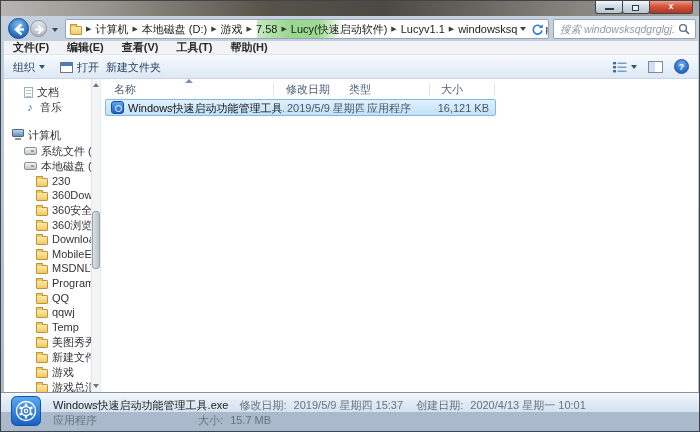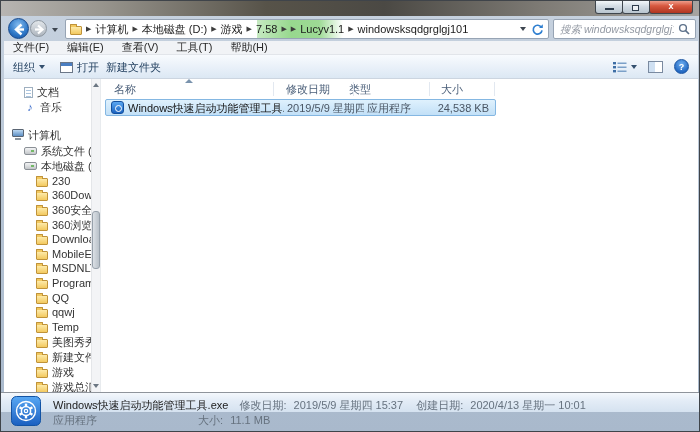--- a/index.html
+++ b/index.html
@@ -45,21 +45,21 @@
 
   .searchbox { position:absolute; left:552px; top:3px; width:143px; height:20px; background:#fff;
     border:1px solid #97a4b4; border-radius:2px; }
   .searchbox input { position:absolute; left:0; top:0; width:120px; height:18px; border:none; outline:none;
     font-size:10.5px; padding-left:6px; font-family:inherit; color:#555; background:transparent; }
   .searchbox input::placeholder { font-style:italic; color:#9298a2; opacity:1; }
   .search-ic { position:absolute; right:4px; top:3px; }
 
   
   .menubar { position:absolute; left:3px; top:40px; width:694px; height:14px; background:#f1f3f6;
-    border-bottom:1px solid #e2e5ea; display:flex; align-items:flex-end; }
+    border-bottom:1px solid #e2e5ea; display:flex; align-items:flex-end;font-weight:bold; }
   .menu-item { font-size:11px; color:#2a2a2a; padding:0 9px; line-height:13px; }
 
   
   .toolbar { position:absolute; left:3px; top:54px; width:694px; height:24px;
     background:linear-gradient(#f8fbfe,#eaf1f9 50%,#dce8f4); border-bottom:1px solid #ccd5e0; }
   .tb-btn { position:absolute; top:3px; height:18px; display:flex; align-items:center; gap:4px;
     font-size:11px; color:#1e3c5c; padding:0 4px; border-radius:2px; }
   .tb-chevron { width:0; height:0; border-left:3.5px solid transparent; border-right:3.5px solid transparent; border-top:4px solid #33506e; }
   .ic-open { width:13px; height:11px; border:1px solid #6b7788; background:#fff; position:relative; }
   .ic-open::before { content:""; position:absolute; left:0; top:0; right:0; height:3px; background:#4a7ec2; }
@@ -167,20 +167,21 @@
         <span class="ic ic-folder" style="margin-right:2px"></span>
         <span class="crumb-sep">▶</span>
         <span class="crumb">计算机</span>
         <span class="crumb-sep">▶</span>
         <span class="crumb">本地磁盘 (D:)</span>
         <span class="crumb-sep">▶</span>
         <span class="crumb">游戏</span>
         <span class="crumb-sep">▶</span>
         <span class="crumb">7.58</span>
         <span class="crumb-sep">▶</span>
+        <span class="crumb">Lucy(快速启动软件)</span>
         <span class="crumb-sep">▶</span>
         <span class="crumb">Lucyv1.1</span>
         <span class="crumb-sep">▶</span>
         <span class="crumb">windowsksqdgrglgj101</span>
       </div>
       <div class="addr-controls">
         <span class="addr-drop"></span>
         <svg width="13" height="13" viewBox="0 0 13 13">
           <path d="M10.3 4.2 A4.4 4.4 0 1 0 11 7.3" stroke="#2f7fd0" stroke-width="1.7" fill="none"></path>
           <path d="M11.8 1.2 L11.8 5 L8 5 Z" fill="#2f7fd0"></path>
@@ -337,21 +338,21 @@
     <div class="col-div" style="left:172px"></div>
     <div class="col-div" style="left:252px"></div>
     <div class="col-div" style="left:328px"></div>
     <div class="col-div" style="left:393px"></div>
 
     <div class="file-row">
       <span class="app-ic-sm"></span>
       <span class="cell cell-name">Windows快速启动功能管理工具.exe</span>
       <span class="cell cell-date">2019/5/9 星期四 ...</span>
       <span class="cell cell-type">应用程序</span>
-      <span class="cell cell-size">24,538 KB</span>
+      <span class="cell cell-size">16,121 KB</span>
     </div>
   </div>
 
   <div class="statusbar">
     <svg class="sb-icon" width="30" height="30" viewBox="0 0 30 30">
       <defs>
         <linearGradient id="agrad" x1="0" y1="0" x2="0" y2="1">
           <stop offset="0" stop-color="#58a8f4"></stop>
             <stop offset="1" stop-color="#1b5fc0"></stop>
         </linearGradient>
@@ -372,17 +373,17 @@
     <div class="sb-line1">
       <span class="sb-name">Windows快速启动功能管理工具.exe</span>
       <span class="sb-label">修改日期:</span>
       <span class="sb-val">2019/5/9 星期四 15:37</span>
       <span class="sb-label">创建日期:</span>
       <span class="sb-val">2020/4/13 星期一 10:01</span>
     </div>
     <div class="sb-type">应用程序</div>
     <div class="sb-size">
       <span class="sb-label">大小:</span>
-      <span class="sb-val">11.1 MB</span>
+      <span class="sb-val">15.7 MB</span>
     </div>
   </div>
 
 </div>
 
 </body></html>

